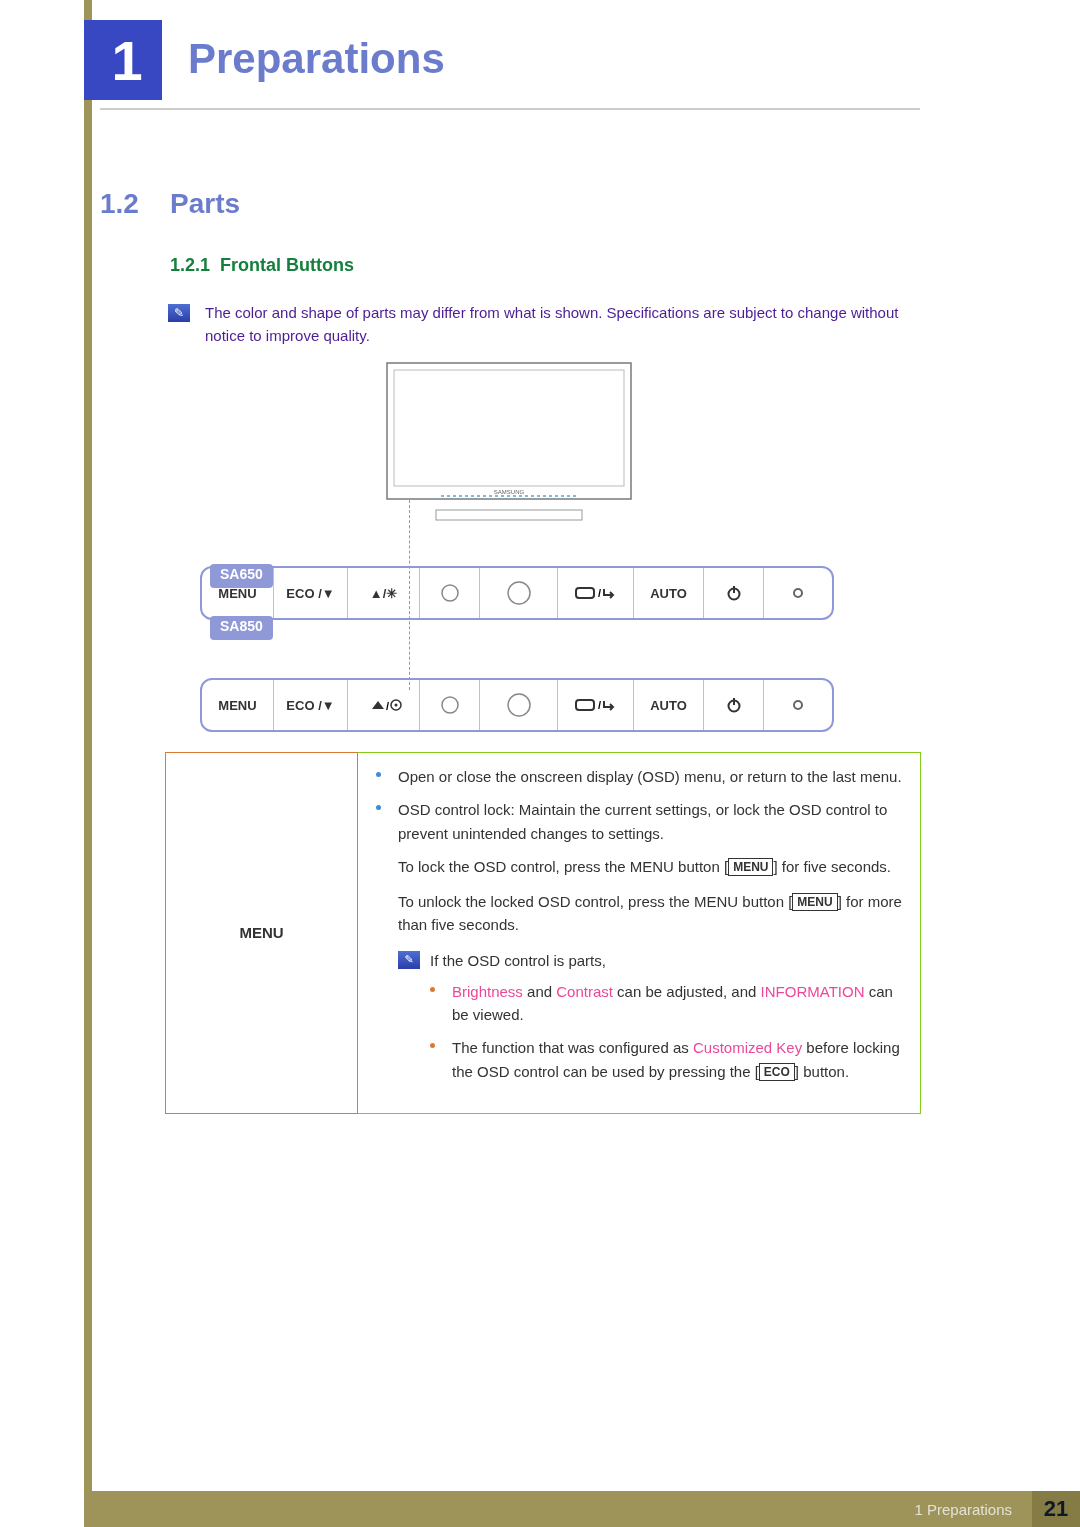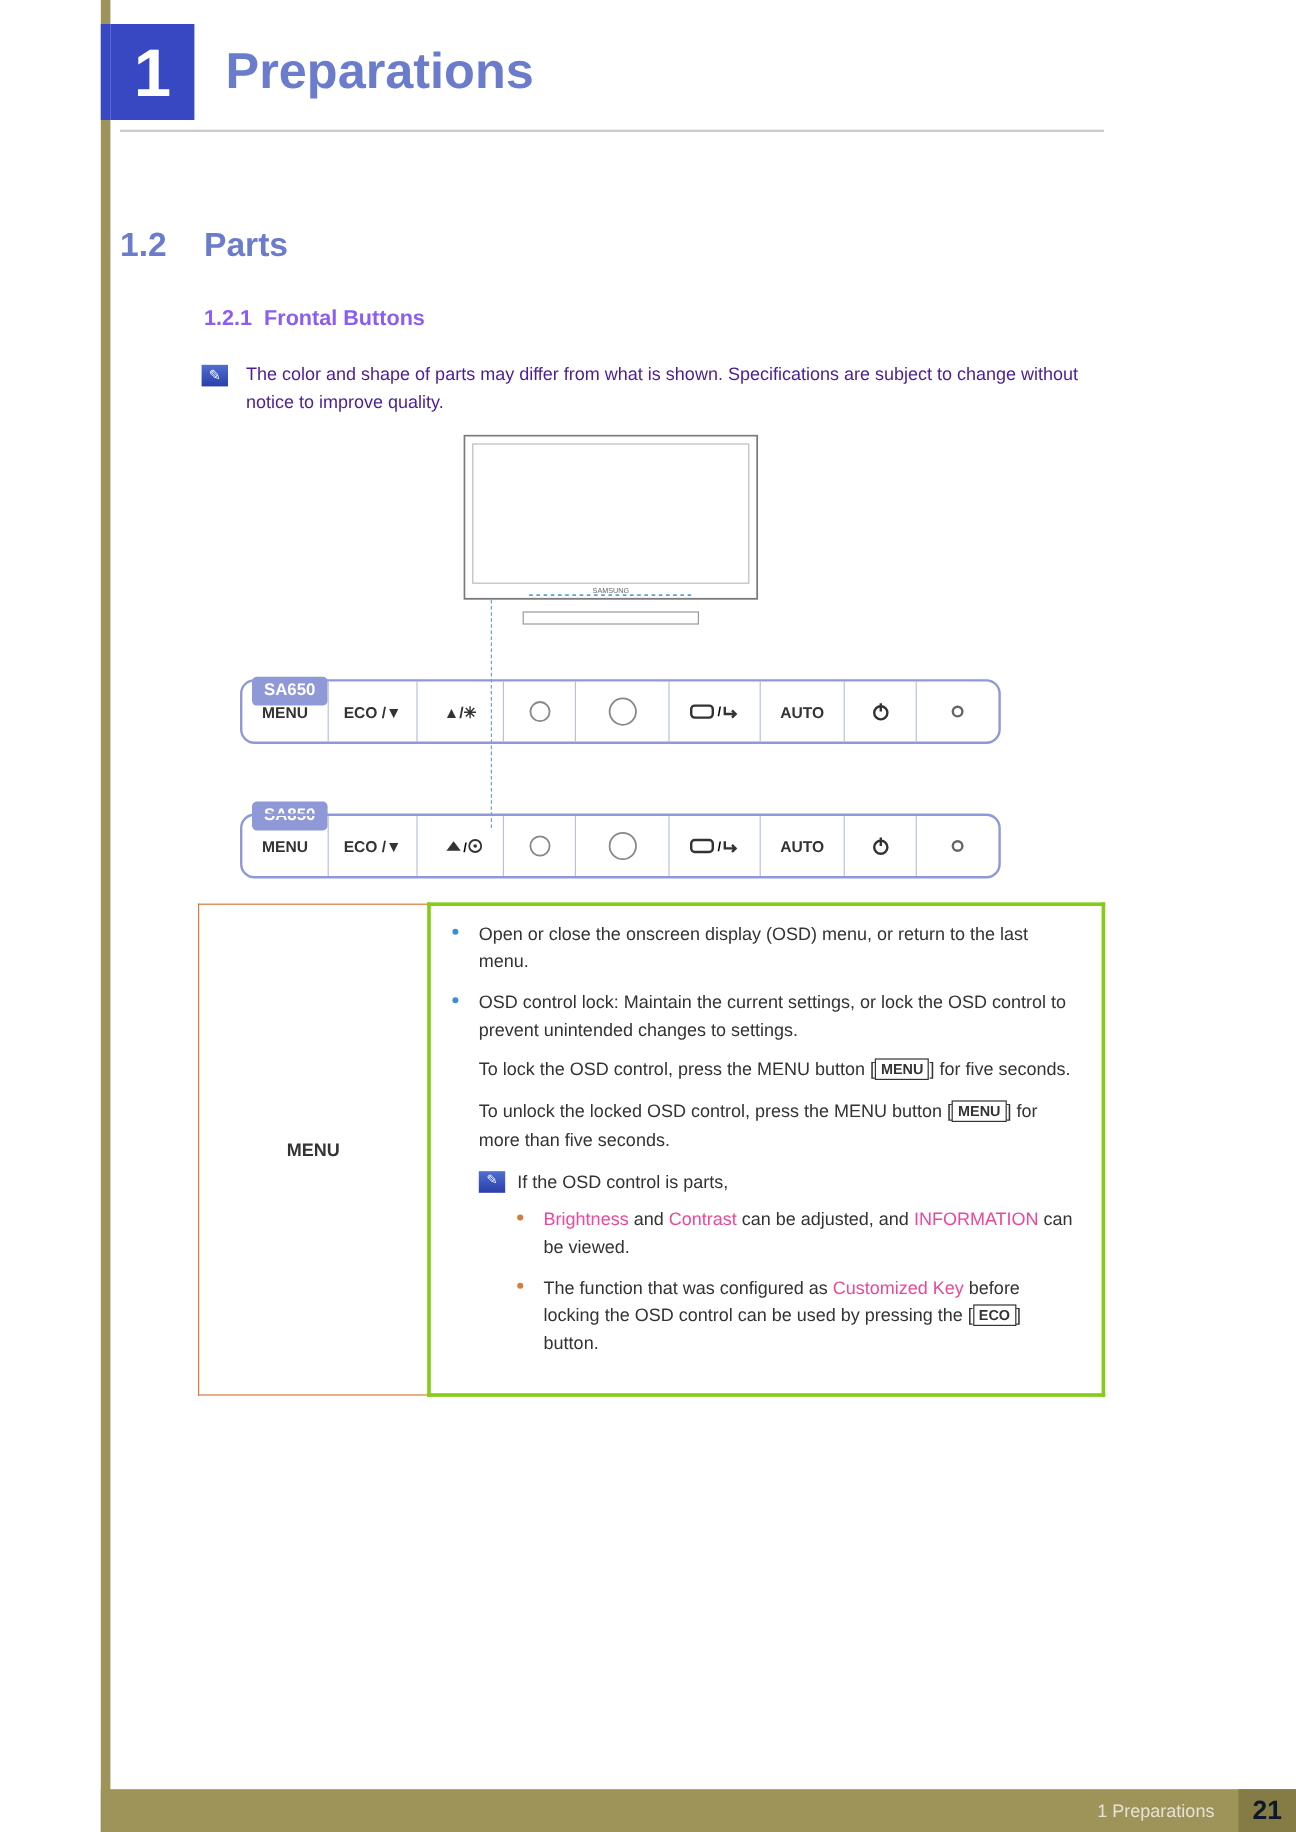--- a/index.html
+++ b/index.html
@@ -72,21 +72,21 @@
     font-size: 28px;
     font-weight: bold;
     color: #6b7ccd;
   }
   .subsec {
     position: absolute;
     left: 170px;
     top: 255px;
     font-size: 18px;
     font-weight: bold;
-    color: #8b5cf6;
+    color: #15803d;
   }
   .note-icon {
     position: absolute;
     left: 168px;
     top: 304px;
     width: 22px;
     height: 18px;
     background: linear-gradient(#4f6fd2, #2a3ea8);
     display: flex;
     align-items: center;
@@ -127,21 +127,21 @@
     height: 24px;
     padding: 2px 10px;
     background: #8f99d8;
     color: #fff;
     font-size: 14px;
     font-weight: bold;
     border-radius: 4px;
     left: 210px;
   }
   .lab650 { top: 564px; }
-  .lab850 { top: 668px; }
+  .lab850 { top: 616px; }
   .cell {
     flex: 0 0 auto;
     height: 100%;
     display: flex;
     align-items: center;
     justify-content: center;
     font-size: 13px;
     font-weight: bold;
     color: #333;
     border-right: 1px solid #b9c0e2;
@@ -170,21 +170,21 @@
   }
   .td-icon {
     width: 192px;
     border: 1px solid #d77b39;
     text-align: center;
     vertical-align: middle;
     font-size: 15px;
     font-weight: bold;
   }
   .td-desc {
-    border: 3px solid #84cc16;
+    border: 1px solid #84cc16;
     padding: 12px 18px 14px 18px;
     font-size: 15px;
     line-height: 1.55;
     vertical-align: top;
   }
   .bullet-list { list-style: none; }
   .bullet-list li {
     position: relative;
     padding-left: 22px;
     margin-bottom: 10px;

